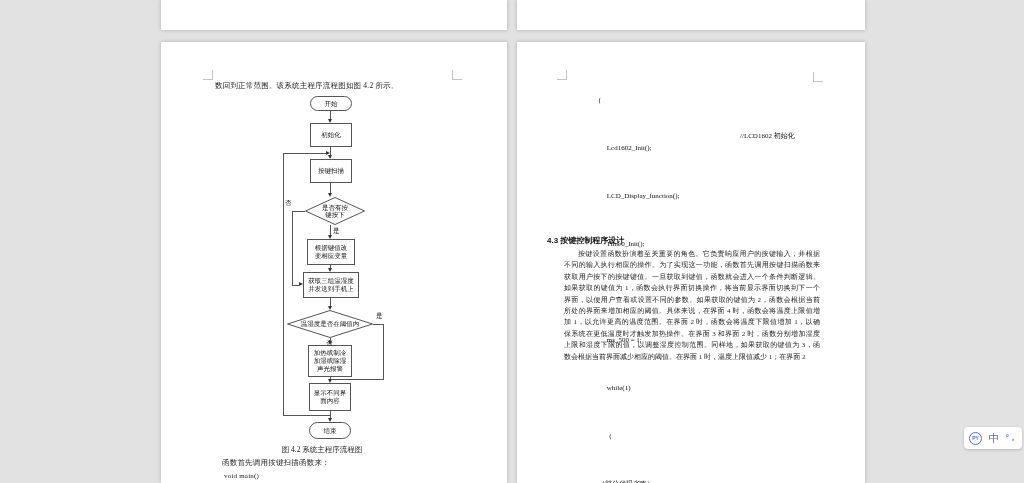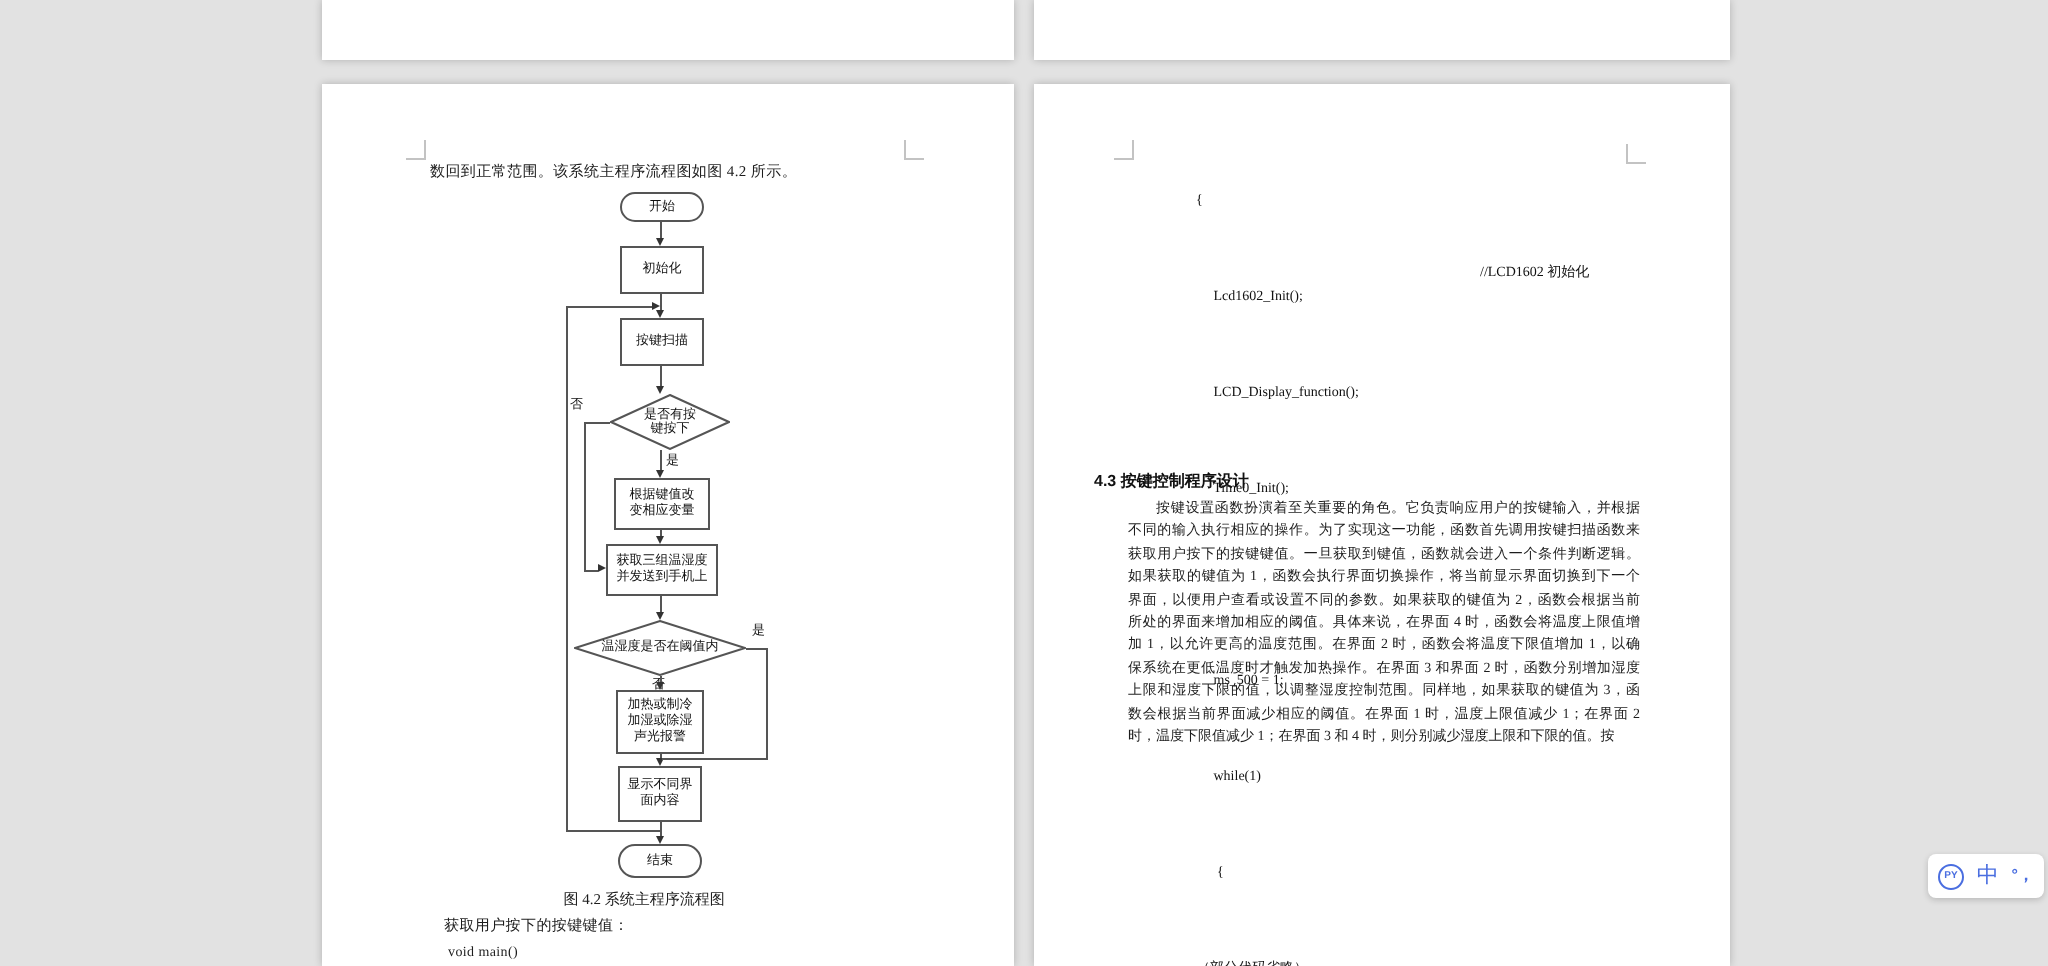--- a/index.html
+++ b/index.html
@@ -151,21 +151,21 @@
     <div class="fl-h" style="left:212px; top:282px; width:10px;"></div>
     <div class="fl-v" style="left:222px; top:282px; height:55px;"></div>
     <div class="fl-h" style="left:170px; top:337px; width:53px;"></div>
 
     <div class="fl-h" style="left:122px; top:373px; width:47px;"></div>
     <div class="fl-v" style="left:122px; top:111px; height:262px;"></div>
     <div class="fl-h" style="left:122px; top:111px; width:43px;"></div>
     <div class="arr-r" style="left:165px; top:108.5px;"></div>
 
     <div class="fig-caption" style="left:61px; top:403px; width:200px;">图 4.2 系统主程序流程图</div>
-    <div class="doc-text" style="left:61px; top:416px;">获取用户按下的按键键值：</div>
+    <div class="doc-text" style="left:61px; top:416px;">函数首先调用按键扫描函数来：</div>
     <div class="doc-text" style="left:63px; top:430px; font-size:7px;">void main()</div>
   </div>
 
   <div class="page page-right">
     <div class="cm cm-tl" style="left:40px;  top:28px;"></div>
     <div class="cm cm-tr" style="left:296px; top:30px;"></div>
 
     <div class="code-block">
 
     <div class="code-line">
@@ -213,21 +213,20 @@
     <div class="para-line">按键设置函数扮演着至关重要的角色。它负责响应用户的按键输入，并根据</div>
         <div class="para-line">不同的输入执行相应的操作。为了实现这一功能，函数首先调用按键扫描函数来</div>
         <div class="para-line">获取用户按下的按键键值。一旦获取到键值，函数就会进入一个条件判断逻辑。</div>
         <div class="para-line">如果获取的键值为 1，函数会执行界面切换操作，将当前显示界面切换到下一个</div>
         <div class="para-line">界面，以便用户查看或设置不同的参数。如果获取的键值为 2，函数会根据当前</div>
         <div class="para-line">所处的界面来增加相应的阈值。具体来说，在界面 4 时，函数会将温度上限值增</div>
         <div class="para-line">加 1，以允许更高的温度范围。在界面 2 时，函数会将温度下限值增加 1，以确</div>
         <div class="para-line">保系统在更低温度时才触发加热操作。在界面 3 和界面 2 时，函数分别增加湿度</div>
         <div class="para-line">上限和湿度下限的值，以调整湿度控制范围。同样地，如果获取的键值为 3，函</div>
         <div class="para-line">数会根据当前界面减少相应的阈值。在界面 1 时，温度上限值减少 1；在界面 2</div>
-        <div class="para-line">时，温度下限值减少 1；在界面 3 和 4 时，则分别减少湿度上限和下限的值。按</div>
       </div>
   </div>
 
   <div class="ime">
     <span class="ime-circle">PY</span>
     <span class="ime-lang">中</span>
     <span class="ime-punct">°，</span>
   </div>
 
 </div>

